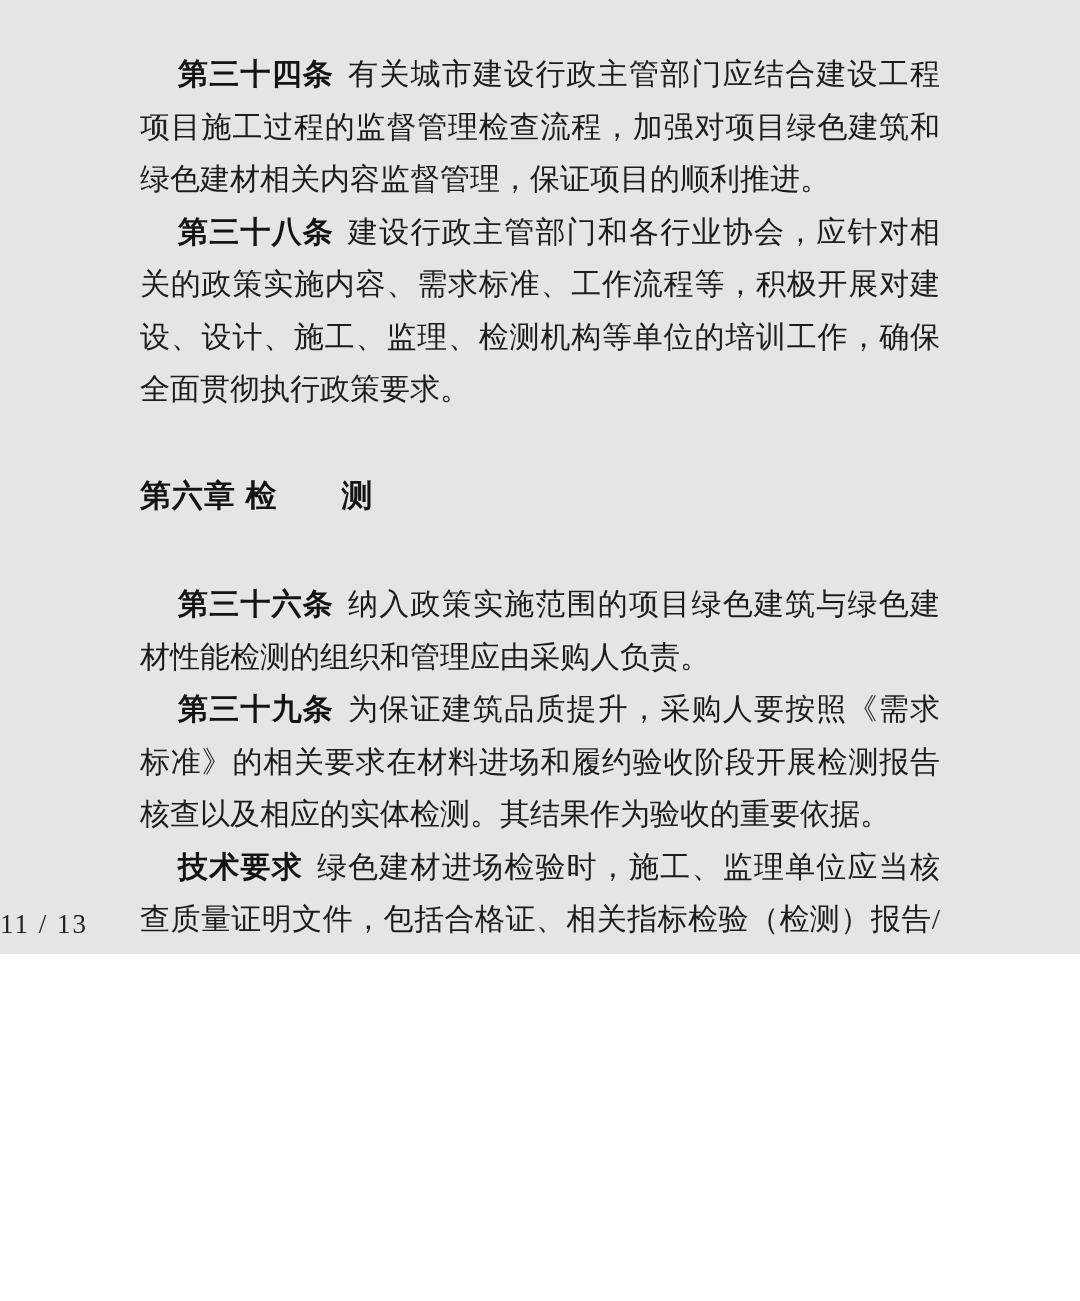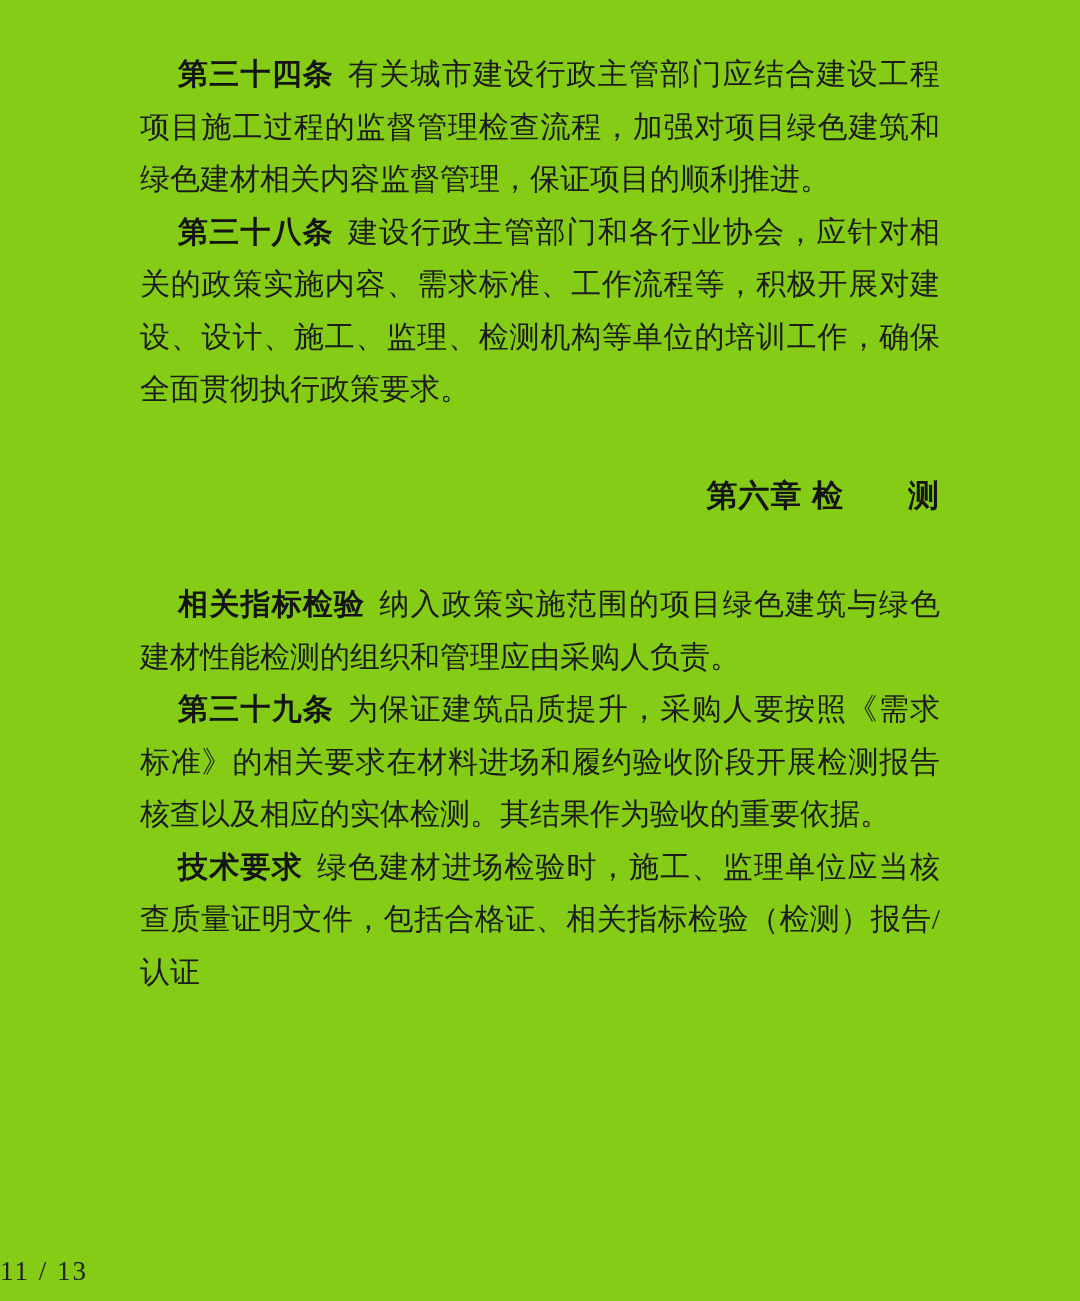--- a/index.html
+++ b/index.html
@@ -3,23 +3,23 @@
 <meta charset="utf-8">
 <style>
   html, body {
     margin: 0;
     padding: 0;
     background: #ffffff;
   }
   .page {
     position: relative;
     width: 1080px;
-    height: 1301px;
+    height: 954px;
     box-sizing: border-box;
-    background: #84cc16;
+    background: #e5e5e5;
     padding: 48px 140px 0 140px;
     font-family: "Liberation Serif", "DejaVu Serif", serif;
     color: #1c1c1c;
     font-size: 30px;
     line-height: 52.5px;
     text-align: justify;
     overflow: hidden;
   }
   .para {
     margin: 0;
@@ -28,21 +28,21 @@
   .art-num {
     font-weight: bold;
     font-family: "Liberation Sans", "DejaVu Sans", sans-serif;
     margin-right: 14px;
     color: #141414;
   }
   .chapter-heading {
     font-weight: bold;
     font-family: "Liberation Sans", "DejaVu Sans", sans-serif;
     font-size: 31px;
-    text-align: right;
+    text-align: left;
     text-indent: 0;
     margin: 54px 0 56px 0;
     color: #141414;
     letter-spacing: 1px;
   }
   .page-footer {
     position: absolute;
     left: 0;
     bottom: 14px;
     width: 100%;
@@ -63,21 +63,21 @@
     <span class="art-num">第三十四条</span><span>有关城市建设行政主管部门应结合建设工程项目施工过程的监督管理检查流程，加强对项目绿色建筑和绿色建材相关内容监督管理，保证项目的顺利推进。</span>
   </p>
 
   <p class="para">
     <span class="art-num">第三十八条</span><span>建设行政主管部门和各行业协会，应针对相关的政策实施内容、需求标准、工作流程等，积极开展对建设、设计、施工、监理、检测机构等单位的培训工作，确保全面贯彻执行政策要求。</span>
   </p>
 
   <h2 class="chapter-heading">第六章 检　　测</h2>
 
   <p class="para">
-    <span class="art-num">相关指标检验</span><span>纳入政策实施范围的项目绿色建筑与绿色建材性能检测的组织和管理应由采购人负责。</span>
+    <span class="art-num">第三十六条</span><span>纳入政策实施范围的项目绿色建筑与绿色建材性能检测的组织和管理应由采购人负责。</span>
   </p>
 
 
   <p class="para">
     <span class="art-num">第三十九条</span><span>为保证建筑品质提升，采购人要按照《需求标准》的相关要求在材料进场和履约验收阶段开展检测报告核查以及相应的实体检测。其结果作为验收的重要依据。</span>
   </p>
 
   <p class="para">
     <span class="art-num">技术要求</span><span>绿色建材进场检验时，施工、监理单位应当核查质量证明文件，包括合格证、相关指标检验（检测）报告/认证</span>
   </p>

